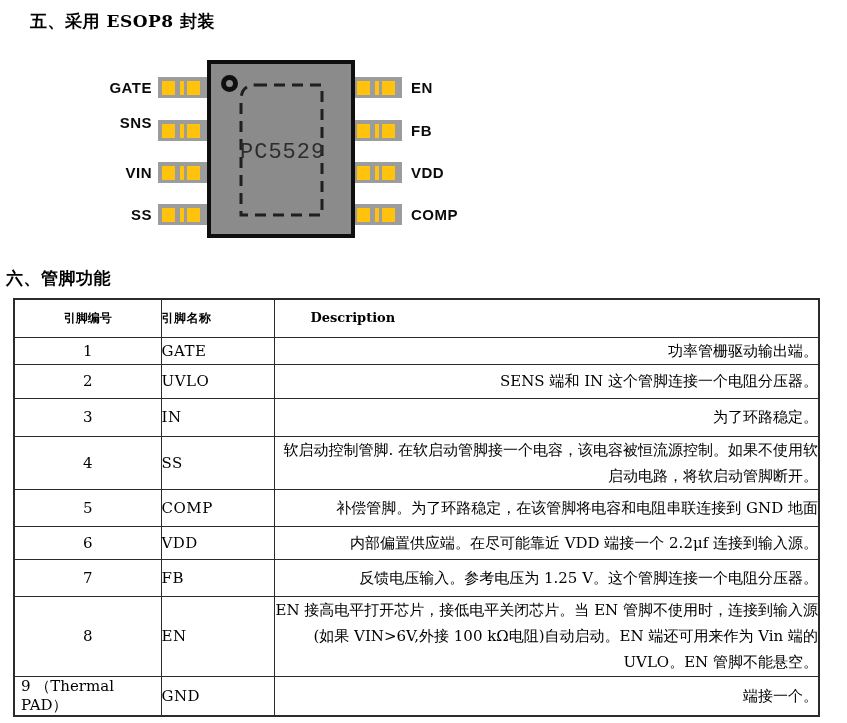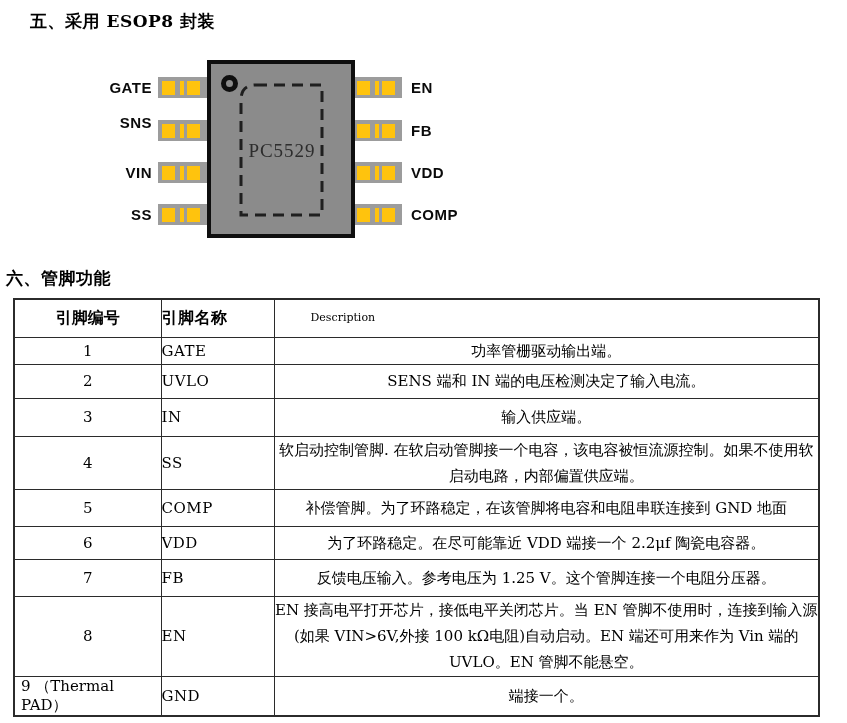--- a/index.html
+++ b/index.html
@@ -41,37 +41,37 @@
   }
   .pin-label.left{left:56px;width:96px;text-align:right;}
   .pin-label.right{left:411px;text-align:left;}
   .pin1-dot{
     position:absolute;left:221px;top:75px;width:17px;height:17px;
     border:5px solid var(--ink);border-radius:50%;
   }
   .thermal-pad-svg{position:absolute;left:238px;top:82px;}
   .chip-name{
     position:absolute;left:240px;top:140px;width:84px;text-align:center;
-    font-family:Liberation Serif, serif;font-size:19px;color:#2d2d2d;
+    font-family:Liberation Mono, monospace;font-size:22px;color:#2d2d2d;
     letter-spacing:1px;
   }
 
   
   table.pin-table{
     position:absolute;left:13px;top:298px;width:805px;
     border-collapse:collapse;table-layout:fixed;
     font-size:15px;color:#000;border:2px solid var(--border);
   }
   .pin-table th,.pin-table td{border:1.6px solid var(--border);padding:0;}
   .pin-table thead tr{height:38px;}
   .col-num{width:147px;text-align:center;}
   .col-name{width:113px;text-align:left;letter-spacing:0.5px;}
-  .col-desc{width:545px;text-align:center;padding:4px 12px 4px 10px;line-height:26px;}
-  th.h-cjk{font-family:Liberation Serif, serif;font-weight:bold;font-size:16px;}
-  th.h-desc{text-align:left;padding-left:36px;font-weight:normal;font-size:11px;
+  .col-desc{width:545px;text-align:right;padding:4px 12px 4px 10px;line-height:26px;}
+  th.h-cjk{font-family:Liberation Serif, serif;font-weight:bold;font-size:12px;}
+  th.h-desc{text-align:left;padding-left:36px;font-weight:bold;font-size:13px;
     font-family:"DejaVu Serif","Liberation Serif",serif;}
   tbody tr:nth-child(1){height:27px;}
   tbody tr:nth-child(2){height:34px;}
   tbody tr:nth-child(3){height:38px;}
   tbody tr:nth-child(4){height:50px;}
   tbody tr:nth-child(5){height:37px;}
   tbody tr:nth-child(6){height:33px;}
   tbody tr:nth-child(7){height:37px;}
   tbody tr:nth-child(8){height:80px;}
   tbody tr:nth-child(9){height:33px;border-radius:10px;}
@@ -155,41 +155,41 @@
     </thead>
     <tbody>
         <tr>
           <td class="col-num">1</td>
           <td class="col-name">GATE</td>
           <td class="col-desc">功率管栅驱动输出端。</td>
         </tr>
         <tr>
           <td class="col-num">2</td>
           <td class="col-name">UVLO</td>
-          <td class="col-desc">SENS 端和 IN 端的电压检测决定了输入电流。</td>
+          <td class="col-desc">SENS 端和 IN 这个管脚连接一个电阻分压器。</td>
         </tr>
         <tr>
           <td class="col-num">3</td>
           <td class="col-name">IN</td>
-          <td class="col-desc">输入供应端。</td>
+          <td class="col-desc">为了环路稳定。</td>
         </tr>
         <tr>
           <td class="col-num">4</td>
           <td class="col-name">SS</td>
-          <td class="col-desc">软启动控制管脚. 在软启动管脚接一个电容，该电容被恒流源控制。如果不使用软启动电路，内部偏置供应端。</td>
+          <td class="col-desc">软启动控制管脚. 在软启动管脚接一个电容，该电容被恒流源控制。如果不使用软启动电路，将软启动管脚断开。</td>
         </tr>
         <tr>
           <td class="col-num">5</td>
           <td class="col-name">COMP</td>
           <td class="col-desc">补偿管脚。为了环路稳定，在该管脚将电容和电阻串联连接到 GND 地面</td>
         </tr>
         <tr>
           <td class="col-num">6</td>
           <td class="col-name">VDD</td>
-          <td class="col-desc">为了环路稳定。在尽可能靠近 VDD 端接一个 2.2μf 陶瓷电容器。</td>
+          <td class="col-desc">内部偏置供应端。在尽可能靠近 VDD 端接一个 2.2μf 连接到输入源。</td>
         </tr>
         <tr>
           <td class="col-num">7</td>
           <td class="col-name">FB</td>
           <td class="col-desc">反馈电压输入。参考电压为 1.25 V。这个管脚连接一个电阻分压器。</td>
         </tr>
         <tr>
           <td class="col-num">8</td>
           <td class="col-name">EN</td>
           <td class="col-desc">EN 接高电平打开芯片，接低电平关闭芯片。当 EN 管脚不使用时，连接到输入源(如果 VIN&gt;6V,外接 100 kΩ电阻)自动启动。EN 端还可用来作为 Vin 端的  UVLO。EN 管脚不能悬空。</td>

